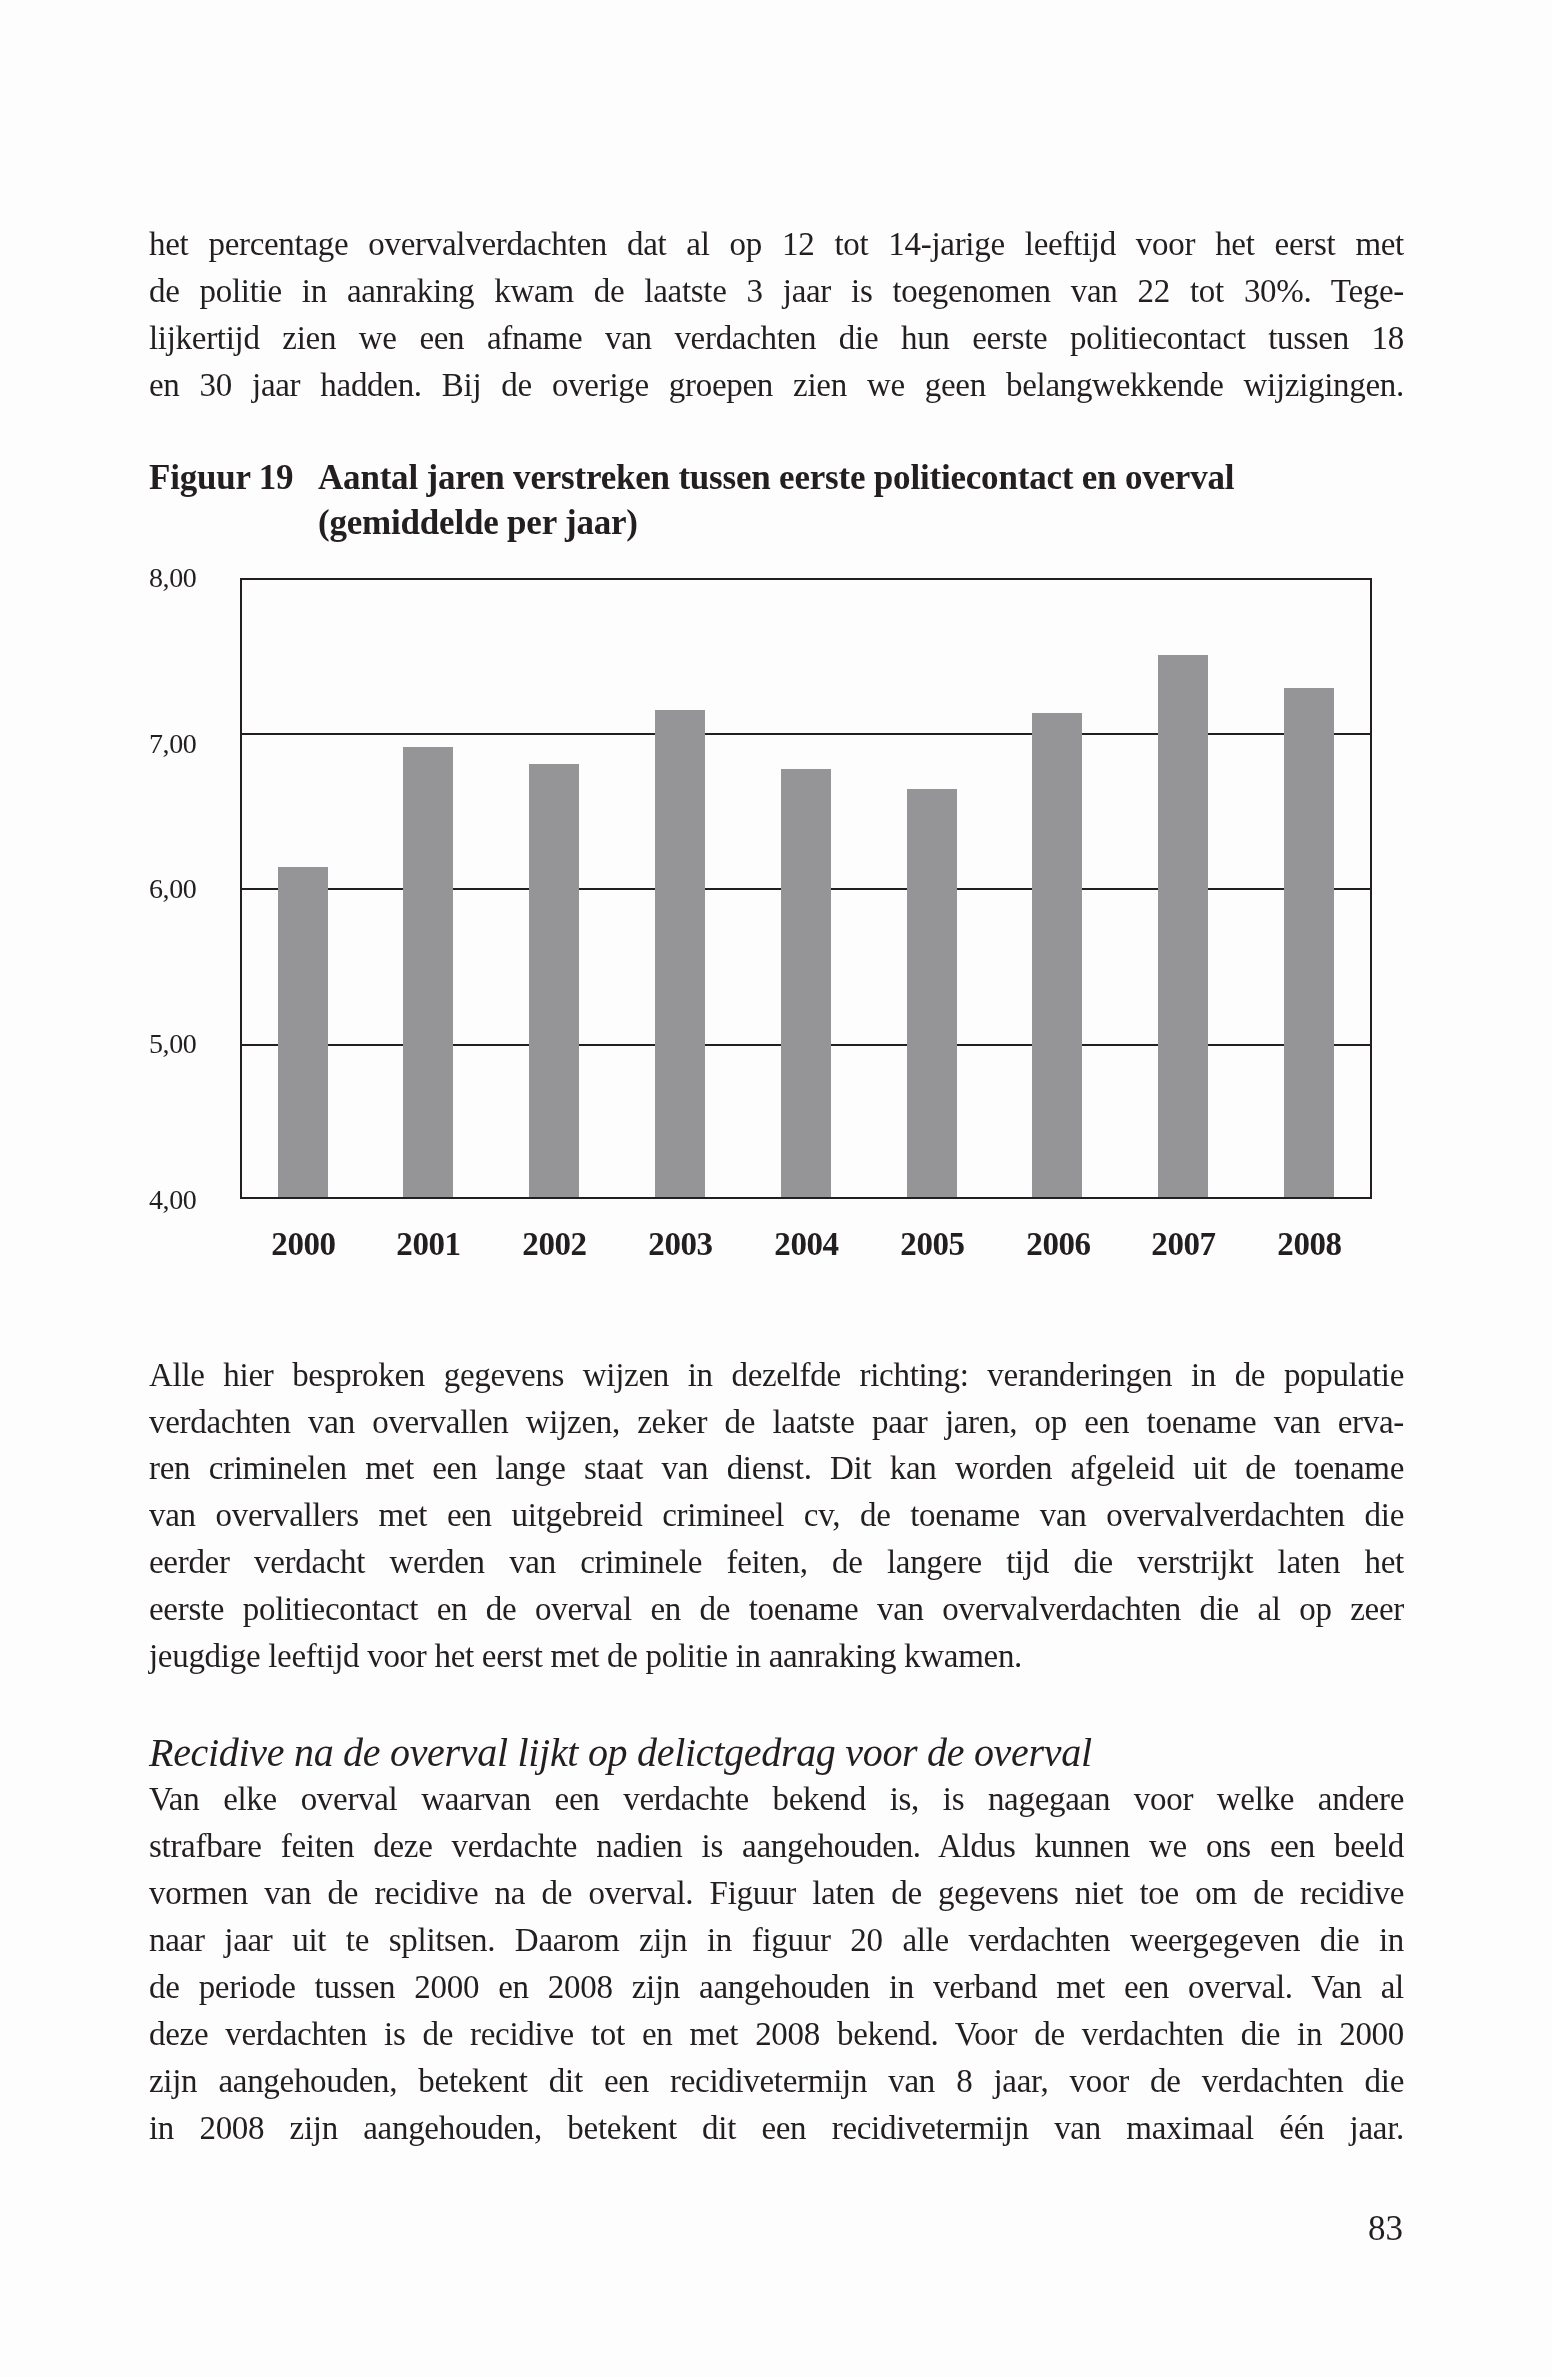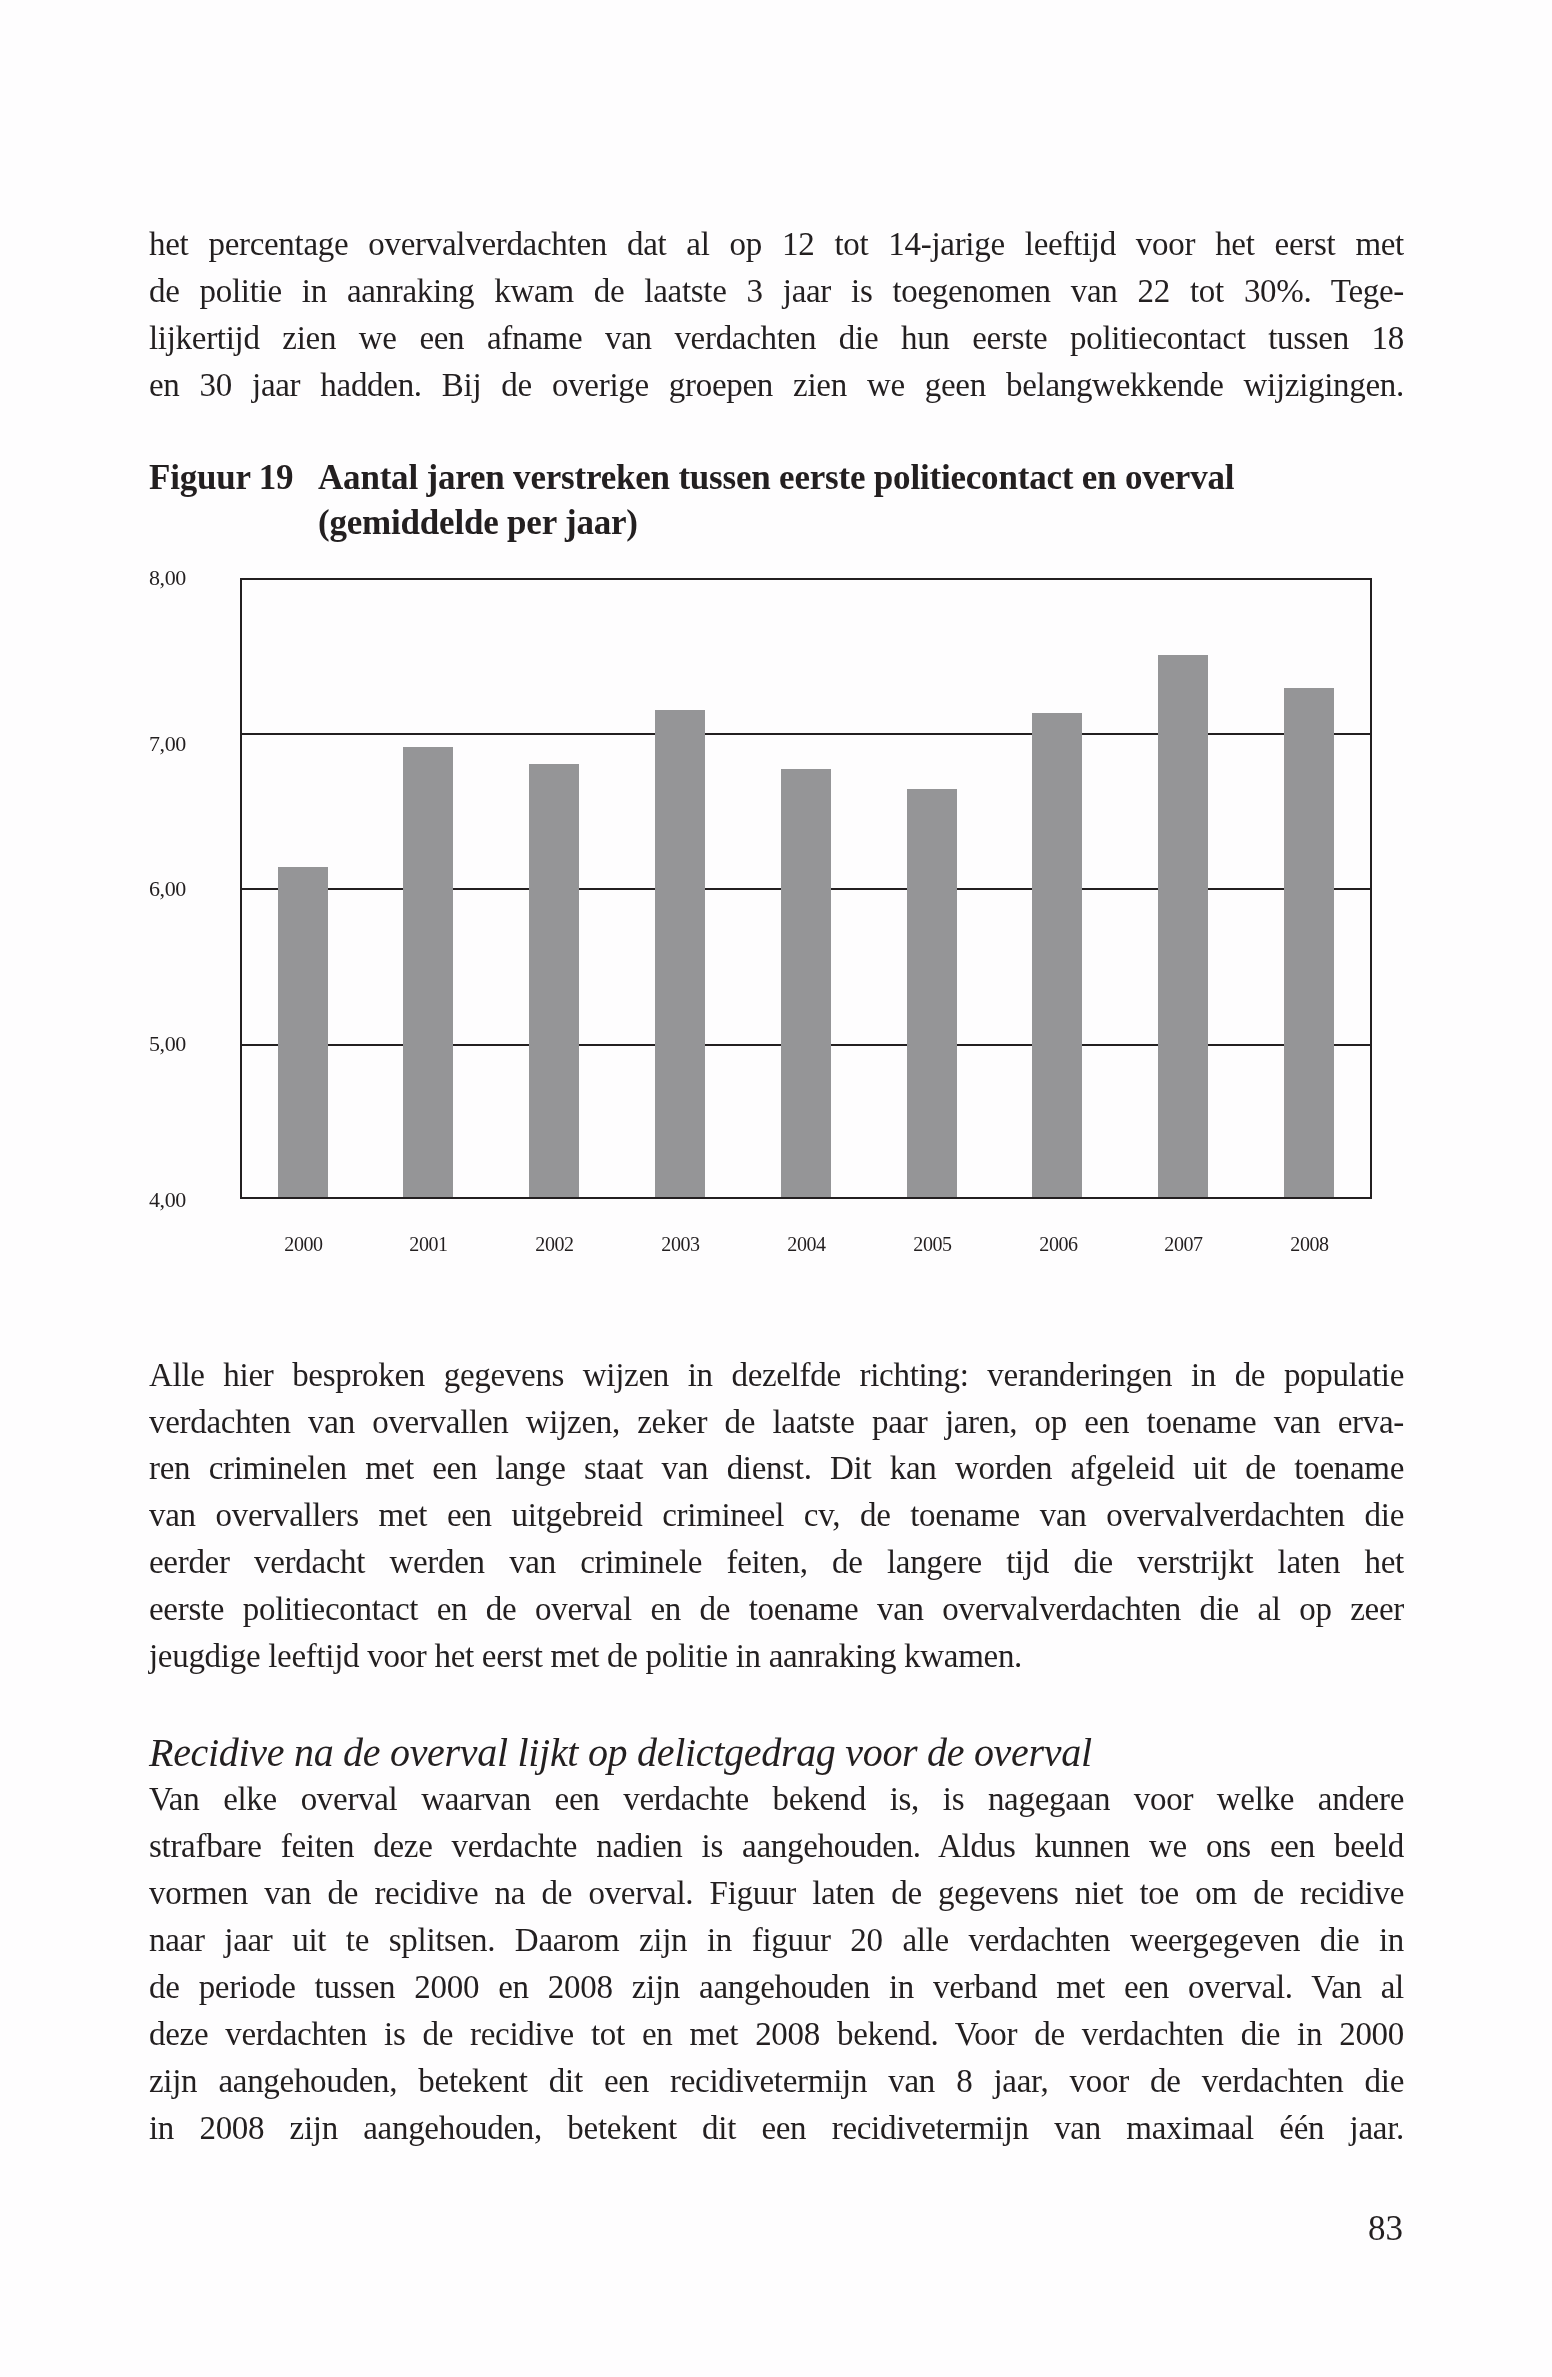--- a/index.html
+++ b/index.html
@@ -30,25 +30,25 @@
   
   #chart { position: absolute; left: 0; top: 0; width: 1552px; height: 1304px; pointer-events: none; }
   #plot {
     position: absolute; left: 240px; top: 578px; width: 1132px; height: 621px;
     border: 2.3px solid #231f20; box-sizing: border-box; pointer-events: auto;
   }
   .gridline { position: absolute; left: 0; right: 0; height: 2.3px; background: #231f20; }
   .bar { position: absolute; bottom: 0; width: 50px; background: #959597; }
   .ytick {
     position: absolute; left: 149px; width: 58px; text-align: left;
-    font-size: 22px; line-height: 30px; letter-spacing: -0.4px;
+    font-size: 28px; line-height: 30px; letter-spacing: -0.4px;
   }
   .xtick {
     position: absolute; top: 1229px; width: 91px; text-align: center;
-    font-size: 20px; line-height: 30px; letter-spacing: -0.4px;
+    font-size: 33px; line-height: 30px; letter-spacing: -0.4px; font-weight: bold;
   }
 </style>
 </head>
 <body>
 
 <div>
   <div class="line" style="top:221px">het percentage overvalverdachten dat al op 12 tot 14-jarige leeftijd voor het eerst met</div>
   <div class="line" style="top:268px">de politie in aanraking kwam de laatste 3 jaar is toegenomen van 22 tot 30%. Tege-</div>
   <div class="line" style="top:315px">lijkertijd zien we een afname van verdachten die hun eerste politiecontact tussen 18</div>
   <div class="line" style="top:362px">en 30 jaar hadden. Bij de overige groepen zien we geen belangwekkende wijzigingen.</div>

